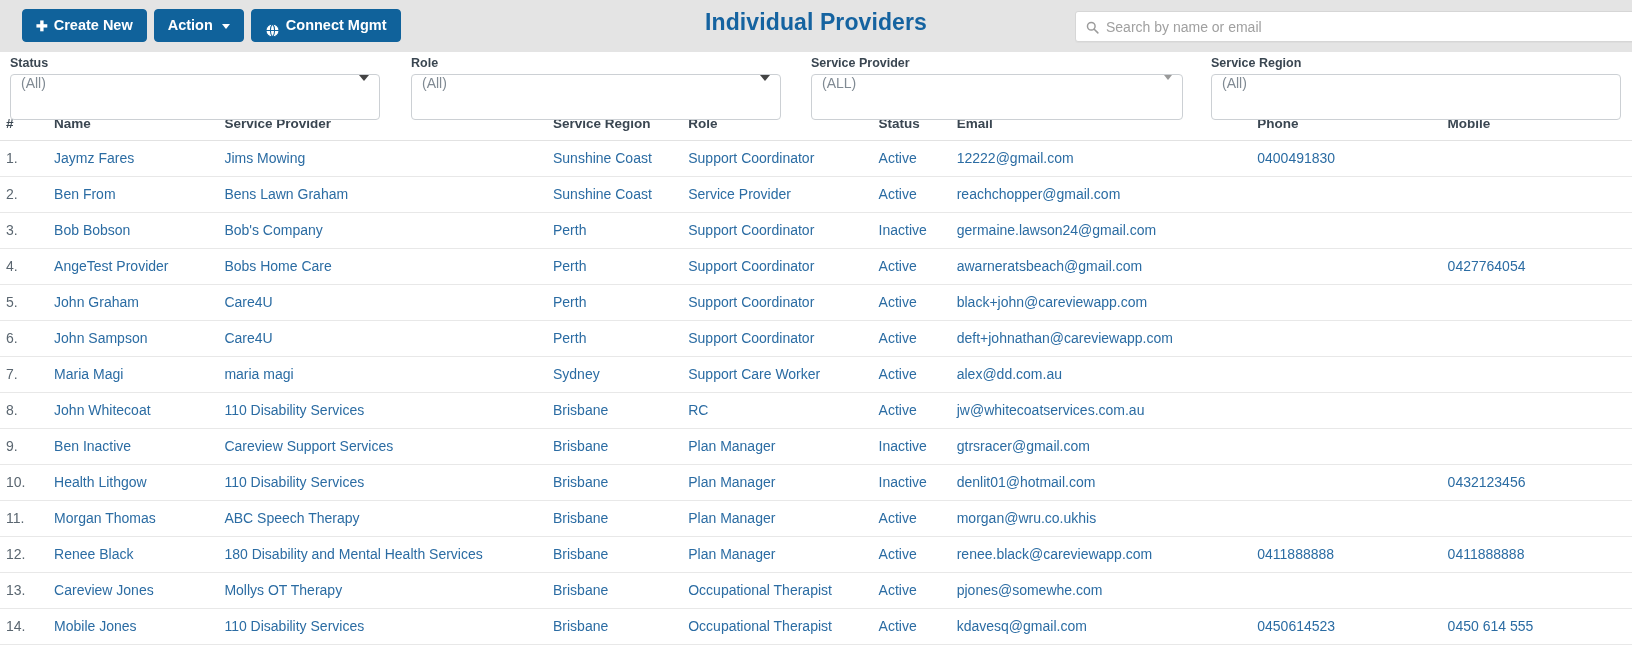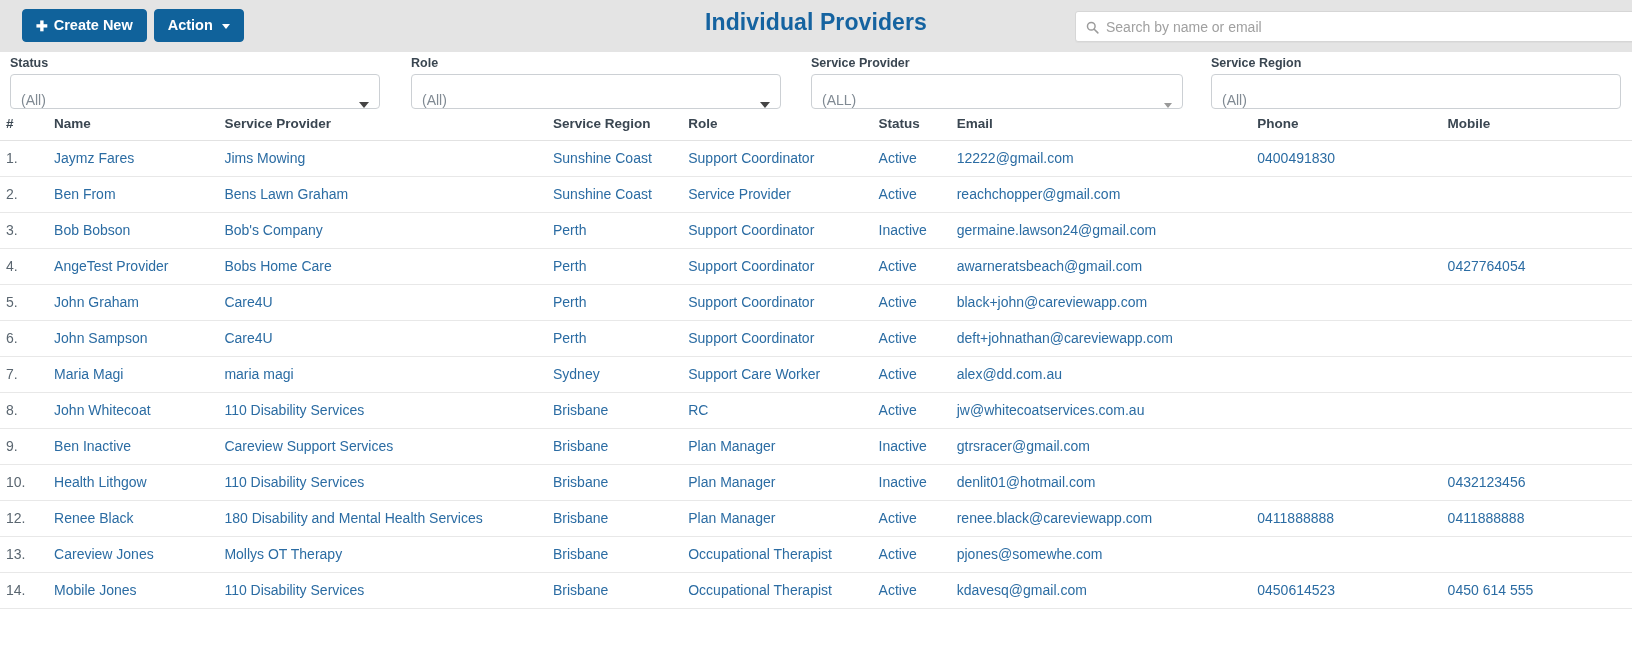--- a/index.html
+++ b/index.html
@@ -110,29 +110,29 @@
   }
   .filter-label {
     font-size: 12.5px;
     font-weight: bold;
     color: #3a4651;
     display: block;
     margin-bottom: 3px;
     line-height: 15px;
   }
   .filter-control {
-    height: 35px;
+    height: 46px;
     border: 1px solid #ccd0d4;
     border-radius: 4px;
     background: #ffffff;
     font-size: 14px;
     color: #808a93;
     padding: 0 10px;
     display: flex;
-    align-items: flex-end;
+    align-items: flex-start;
     position: relative;
     font-family: "Liberation Sans", sans-serif;
     cursor: pointer;
   }
   .filter-control .val { flex: 1 1 auto; }
   .chev-native {
     width: 0; height: 0;
     border-left: 5px solid transparent;
     border-right: 5px solid transparent;
     border-top: 6px solid #444;
@@ -204,20 +204,29 @@
     <button class="btn">
       <span class="glyph">✚</span>
       <span>Create New</span>
     </button>
 
     <button class="btn">
       <span>Action</span>
       <span class="caret"></span>
     </button>
 
+    <button class="btn">
+      <span class="globe-icon">
+        <svg viewBox="0 0 16 16" width="15" height="15" aria-hidden="true">
+          <circle cx="8" cy="8" r="7" fill="#ffffff"></circle>
+          <path d="M8 1 A7 7 0 0 1 8 15 A7 7 0 0 1 8 1 Z M1 8 h14 M8 1 C5 4.5 5 11.5 8 15 C11 11.5 11 4.5 8 1 Z" fill="none" stroke="#10629b" stroke-width="1.1"></path>
+        </svg>
+      </span>
+      <span>Connect Mgmt</span>
+    </button>
 
   </div>
 
   <div class="page-title">Individual Providers</div>
 
   <div class="search-wrap">
     <span class="search-icon">
       <svg viewBox="0 0 16 16" width="13" height="13" aria-hidden="true">
         <circle cx="6.5" cy="6.5" r="4.7" fill="none" stroke="#666" stroke-width="1.8"></circle>
         <line x1="10.1" y1="10.1" x2="14.6" y2="14.6" stroke="#666" stroke-width="1.9" stroke-linecap="round"></line>
@@ -394,20 +403,31 @@
           <td><a class="cell-link">Health Lithgow</a></td>
           <td><a class="cell-link">110 Disability Services</a></td>
           <td><a class="cell-link">Brisbane</a></td>
           <td><a class="cell-link">Plan Manager</a></td>
           <td><a class="cell-link">Inactive</a></td>
           <td><a class="cell-link">denlit01@hotmail.com</a></td>
           <td></td>
           <td><a class="cell-link">0432123456</a></td>
         </tr>
         <tr>
+          <td class="idx pad-idx">11.</td>
+          <td><a class="cell-link">Morgan Thomas</a></td>
+          <td><a class="cell-link">ABC Speech Therapy</a></td>
+          <td><a class="cell-link">Brisbane</a></td>
+          <td><a class="cell-link">Plan Manager</a></td>
+          <td><a class="cell-link">Active</a></td>
+          <td><a class="cell-link">morgan@wru.co.ukhis</a></td>
+          <td></td>
+          <td></td>
+        </tr>
+        <tr>
           <td class="idx pad-idx">12.</td>
           <td><a class="cell-link">Renee Black</a></td>
           <td><a class="cell-link">180 Disability and Mental Health Services</a></td>
           <td><a class="cell-link">Brisbane</a></td>
           <td><a class="cell-link">Plan Manager</a></td>
           <td><a class="cell-link">Active</a></td>
           <td><a class="cell-link">renee.black@careviewapp.com</a></td>
           <td><a class="cell-link">0411888888</a></td>
           <td><a class="cell-link">0411888888</a></td>
         </tr>

